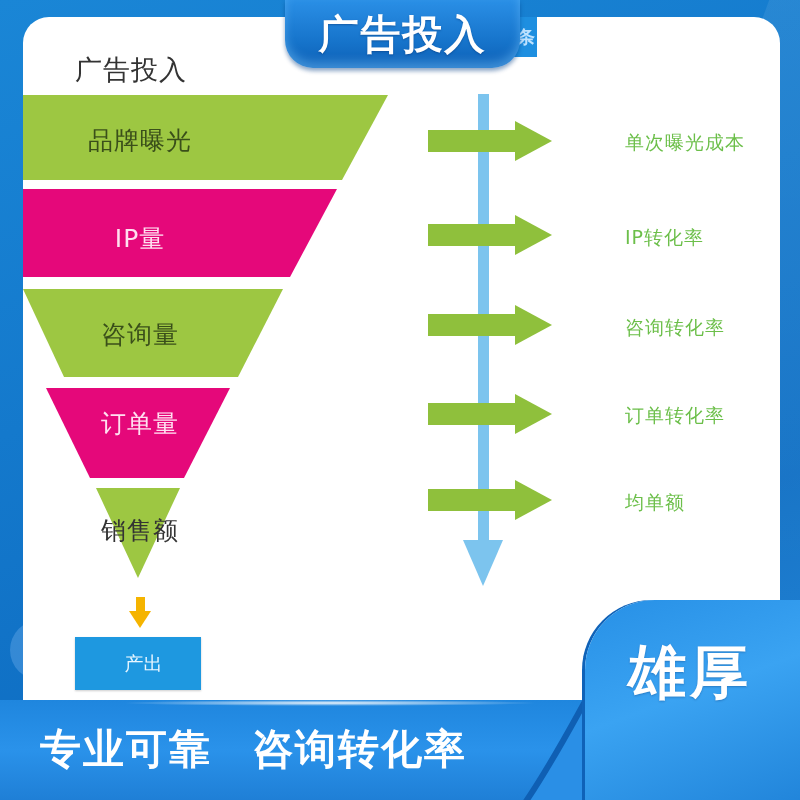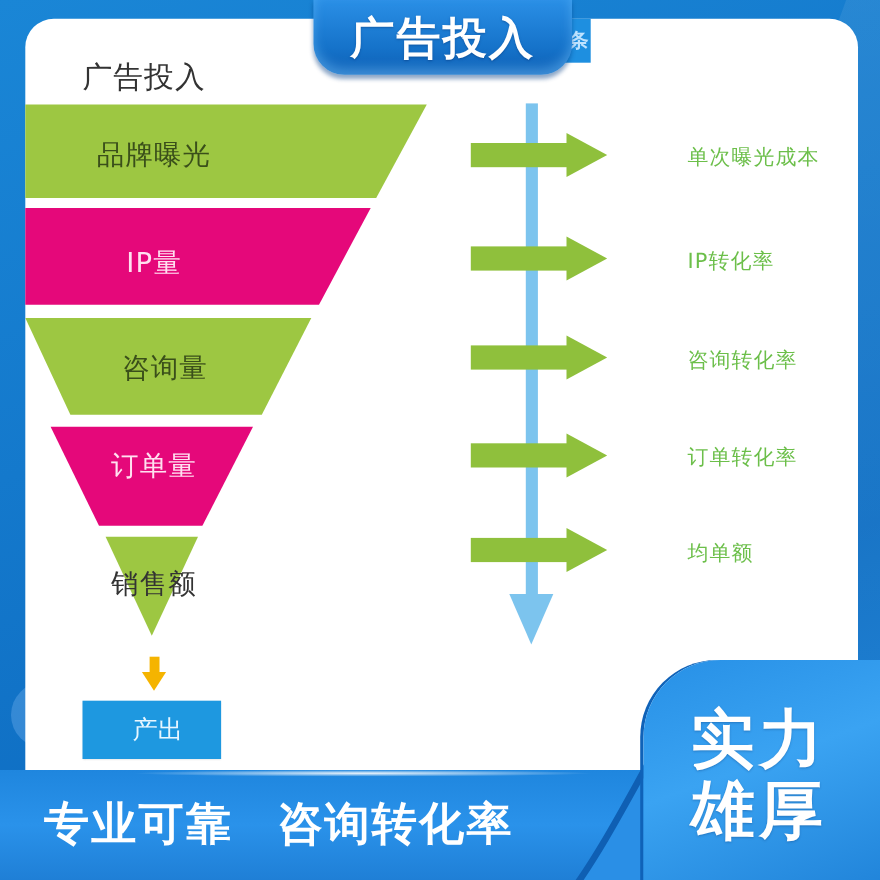--- a/index.html
+++ b/index.html
@@ -44,21 +44,21 @@
     .funnel svg { position: absolute; left: 0; top: 0; }
     .layer-label {
       position: absolute; font-size: 25px; font-weight: normal; text-align: center;
       letter-spacing: 1px;
     }
     .right-label {
       position: absolute; left: 585px; font-size: 19px; color: #6cbf4a; letter-spacing: 1px; margin-left: 40px;
     }
     .output-box {
       position: absolute; left: 75px; top: 637px; width: 126px; height: 53px;
-      background: #1e98e0; color: #e8f6ff; font-size: 23px;
+      background: #1e98e0; color: #e8f6ff; font-size: 19px;
       display: flex; align-items: center; justify-content: center;
       box-shadow: 0 1px 2px rgba(0,0,0,0.2);
       padding-left: 11px;
     }
     .bottom-band {
       position: absolute; left: 0; top: 700px; width: 800px; height: 100px;
       background: linear-gradient(180deg, #1f86de 0%, #2a92ea 50%, #1f7fd6 100%);
     }
     .band-glow {
       position: absolute; left: 120px; top: 700px; width: 420px; height: 6px;
@@ -137,21 +137,21 @@
         </g>
         <g>
           <rect x="428" y="489" width="92" height="22"></rect>
           <polygon points="515,480 552,500 515,520"></polygon>
         </g>
       </g>
     </svg>
 
     <div class="layer-label" style="left:70px; top:124px; width:140px; color:#3a4f1a;">品牌曝光</div>
     <div class="layer-label" style="left:70px; top:222px; width:140px; color:#ffe0f0;">IP量</div>
-    <div class="layer-label" style="left:80px; top:318px; width:140px; color:#3a4f1a;">咨询量</div>
+    <div class="layer-label" style="left:70px; top:318px; width:140px; color:#3a4f1a;">咨询量</div>
     <div class="layer-label" style="left:70px; top:407px; width:140px; color:#ffe0f0;">订单量</div>
     <div class="layer-label" style="left:70px; top:514px; width:140px; color:#333333;">销售额</div>
   </div>
 
   <div class="right-label" style="top:130px;">单次曝光成本</div>
   <div class="right-label" style="top:225px;">IP转化率</div>
   <div class="right-label" style="top:403px;">订单转化率</div>
   <div class="right-label" style="top:315px;">咨询转化率</div>
   <div class="right-label" style="top:490px;">均单额</div>
 
@@ -162,16 +162,15 @@
   <div class="tagline">
     <span>专业可靠</span><span class="tag-gap"></span><span>咨询转化率</span>
   </div>
 
   <svg class="badge-curve" width="200" height="210" viewBox="0 0 200 210">
     <path d="M60,210 C110,140 140,60 180,20 C190,10 200,5 200,5 L200,210 Z" fill="#2a8fe6"></path>
     <path d="M60,210 C110,140 140,60 180,20 C190,10 200,5 200,5" stroke="#0f5fb3" stroke-width="6" fill="none"></path>
   </svg>
   <div class="badge"></div>
   <div class="badge-text">
-    <span class="badge-line">实力</span>
     <span class="badge-line">雄厚</span>
   </div>
 </div>
 
 </body></html>

